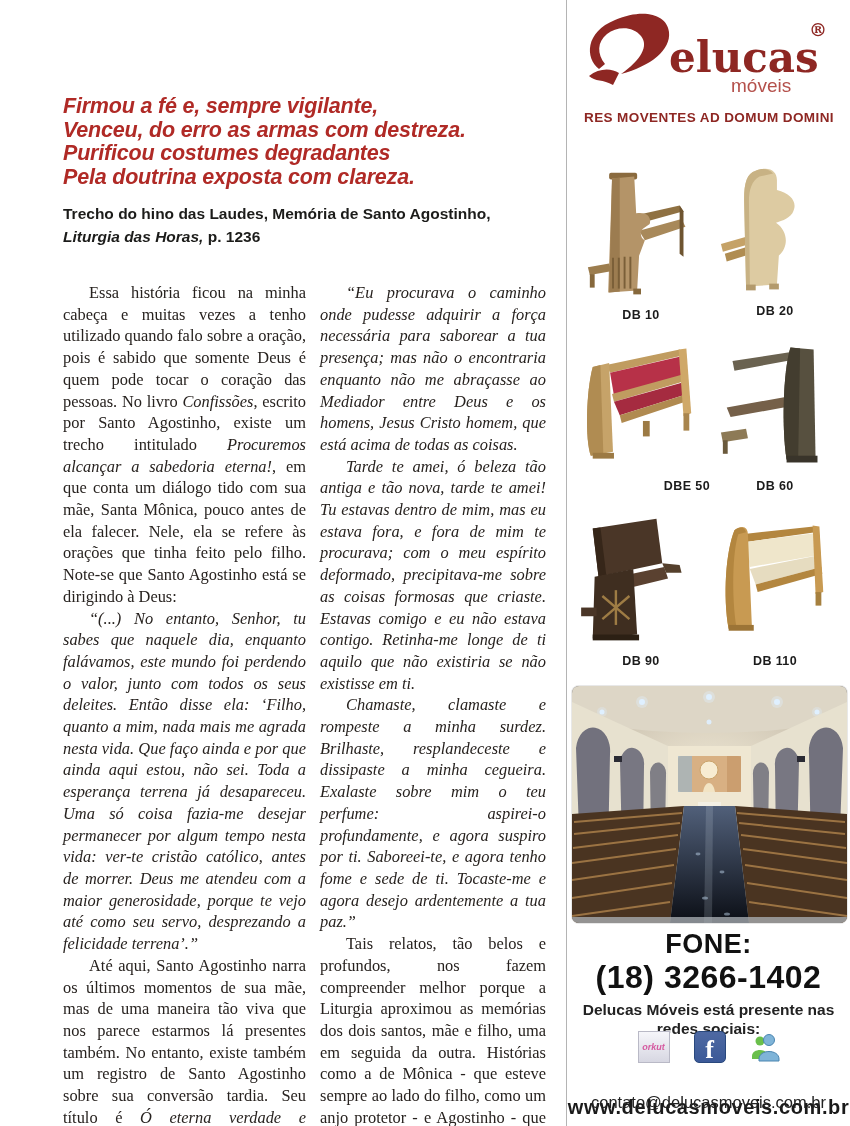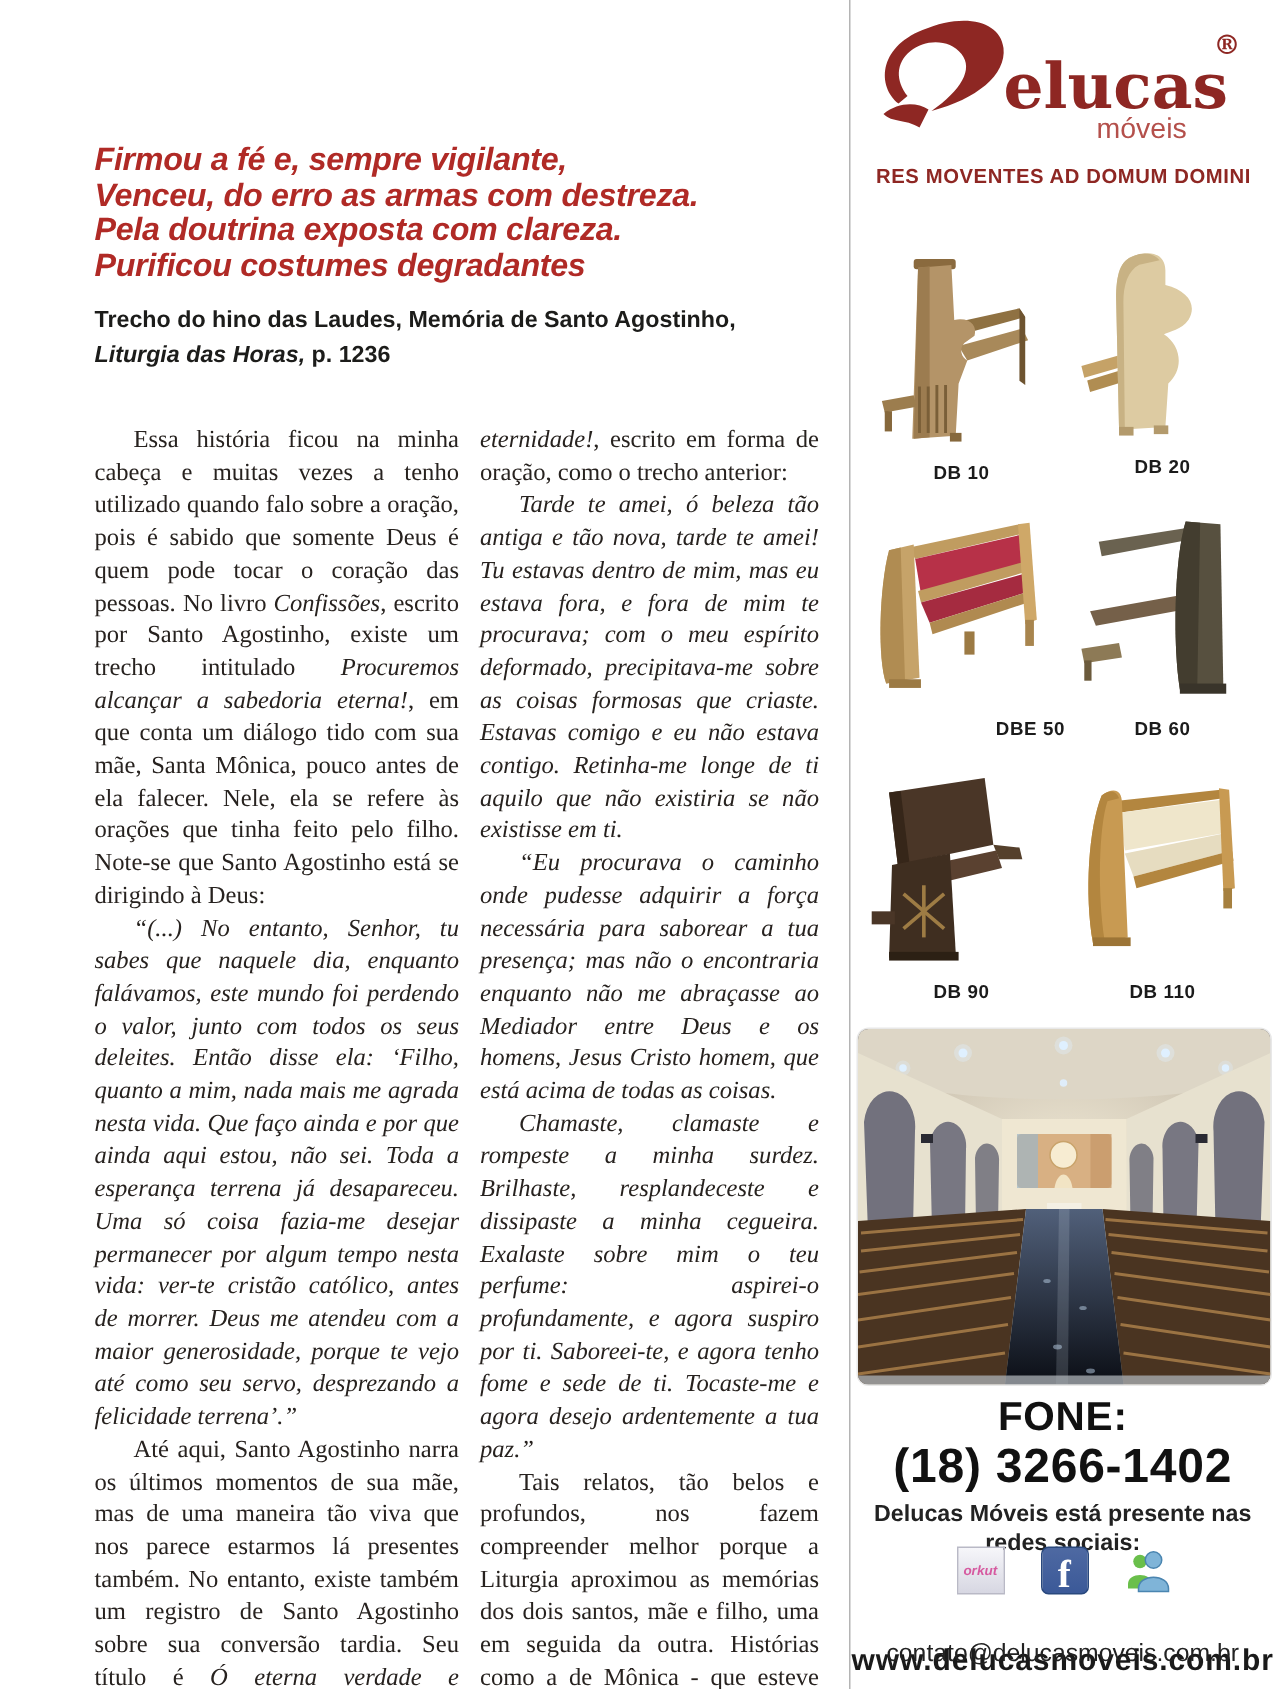--- a/index.html
+++ b/index.html
@@ -56,39 +56,38 @@
   .ic-fb{border-radius:5px;background:linear-gradient(#4e69a2,#3b5998);border:1px solid #29487d;
     display:flex;align-items:flex-end;justify-content:center;overflow:hidden;
     color:#fff;font-family:"Liberation Serif",serif;font-weight:bold;font-size:26px;line-height:24px;}
 </style>
 </head>
 <body>
 
 <div class="poem">
   <div>Firmou a fé e, sempre vigilante,</div>
   <div>Venceu, do erro as armas com destreza.</div>
+  <div>Purificou costumes degradantes</div>
   <div>Pela doutrina exposta com clareza.</div>
-  <div>Purificou costumes degradantes</div>
 </div>
 
 <div class="attr">
   <div>Trecho do hino das Laudes, Memória de Santo Agostinho,</div>
   <div><span class="it">Liturgia das Horas,</span><span> p. 1236</span></div>
 </div>
 
 <div class="article">
   <div class="colA">
     <p class="ind"><span>Essa história ficou na minha cabeça e muitas vezes a tenho utilizado quando falo sobre a oração, pois é sabido que somente Deus é quem pode tocar o coração das pessoas. No livro </span><span class="it">Confissões</span><span>, escrito por Santo Agostinho, existe um trecho intitulado </span><span class="it">Procuremos alcançar a sabedoria eterna!</span><span>, em que conta um diálogo tido com sua mãe, Santa Mônica, pouco antes de ela falecer. Nele, ela se refere às orações que tinha feito pelo filho. Note-se que Santo Agostinho está se dirigindo à Deus:</span></p>
     <p class="ind it mt22">“(...) No entanto, Senhor, tu sabes que naquele dia, enquanto falávamos, este mundo foi perdendo o valor, junto com todos os seus deleites. Então disse ela: ‘Filho, quanto a mim, nada mais me agrada nesta vida. Que faço ainda e por que ainda aqui estou, não sei. Toda a esperança terrena já desapareceu. Uma só coisa fazia-me desejar permanecer por algum tempo nesta vida: ver-te cristão católico, antes de morrer. Deus me atendeu com a maior generosidade, porque te vejo até como seu servo, desprezando a felicidade terrena’.”</p>
     <p class="ind mt26"><span>Até aqui, Santo Agostinho narra os últimos momentos de sua mãe, mas de uma maneira tão viva que nos parece estarmos lá presentes também. No entanto, existe também um registro de Santo Agostinho sobre sua conversão tardia. Seu título é </span><span class="it">Ó eterna verdade e verdadeira caridade e cara</span></p>
   </div>
   <div class="colB">
-    <p><span class="it">eternidade!</span><span>, escrito em forma de oração, como o trecho anterior:</span></p>
+    <p class="ind it mt22">“Eu procurava o caminho onde pudesse adquirir a força necessária para saborear a tua presença; mas não o encontraria enquanto não me abraçasse ao Mediador entre Deus e os homens, Jesus Cristo homem, que está acima de todas as coisas.</p>
     <p class="ind it mt10">Tarde te amei, ó beleza tão antiga e tão nova, tarde te amei! Tu estavas dentro de mim, mas eu estava fora, e fora de mim te procurava; com o meu espírito deformado, precipitava-me sobre as coisas formosas que criaste. Estavas comigo e eu não estava contigo. Retinha-me longe de ti aquilo que não existiria se não existisse em ti.</p>
-    <p class="ind it mt22">“Eu procurava o caminho onde pudesse adquirir a força necessária para saborear a tua presença; mas não o encontraria enquanto não me abraçasse ao Mediador entre Deus e os homens, Jesus Cristo homem, que está acima de todas as coisas.</p>
     <p class="ind it mt10">Chamaste, clamaste e rompeste a minha surdez. Brilhaste, resplandeceste e dissipaste a minha cegueira. Exalaste sobre mim o teu perfume: aspirei-o profundamente, e agora suspiro por ti. Saboreei-te, e agora tenho fome e sede de ti. Tocaste-me e agora desejo ardentemente a tua paz.”</p>
     <p class="ind mt26"><span>Tais relatos, tão belos e profundos, nos fazem compreender melhor porque a Liturgia aproximou as memórias dos dois santos, mãe e filho, uma em seguida da outra. Histórias como a de Mônica - que esteve sempre ao lado do filho, como um anjo protetor - e Agostinho - que com a ajuda do amor incondicional da mãe, converteu-se e se tornou um dos nomes mais respeitados da Igreja - são fontes de inspiração para nos tornarmos cristãos e humanos melhores.</span> </p>
   </div>
 </div>
 
 <div class="divider"></div>
 
 <div class="logo">
   <svg width="256" height="128" viewBox="0 0 256 128">
     <g>

